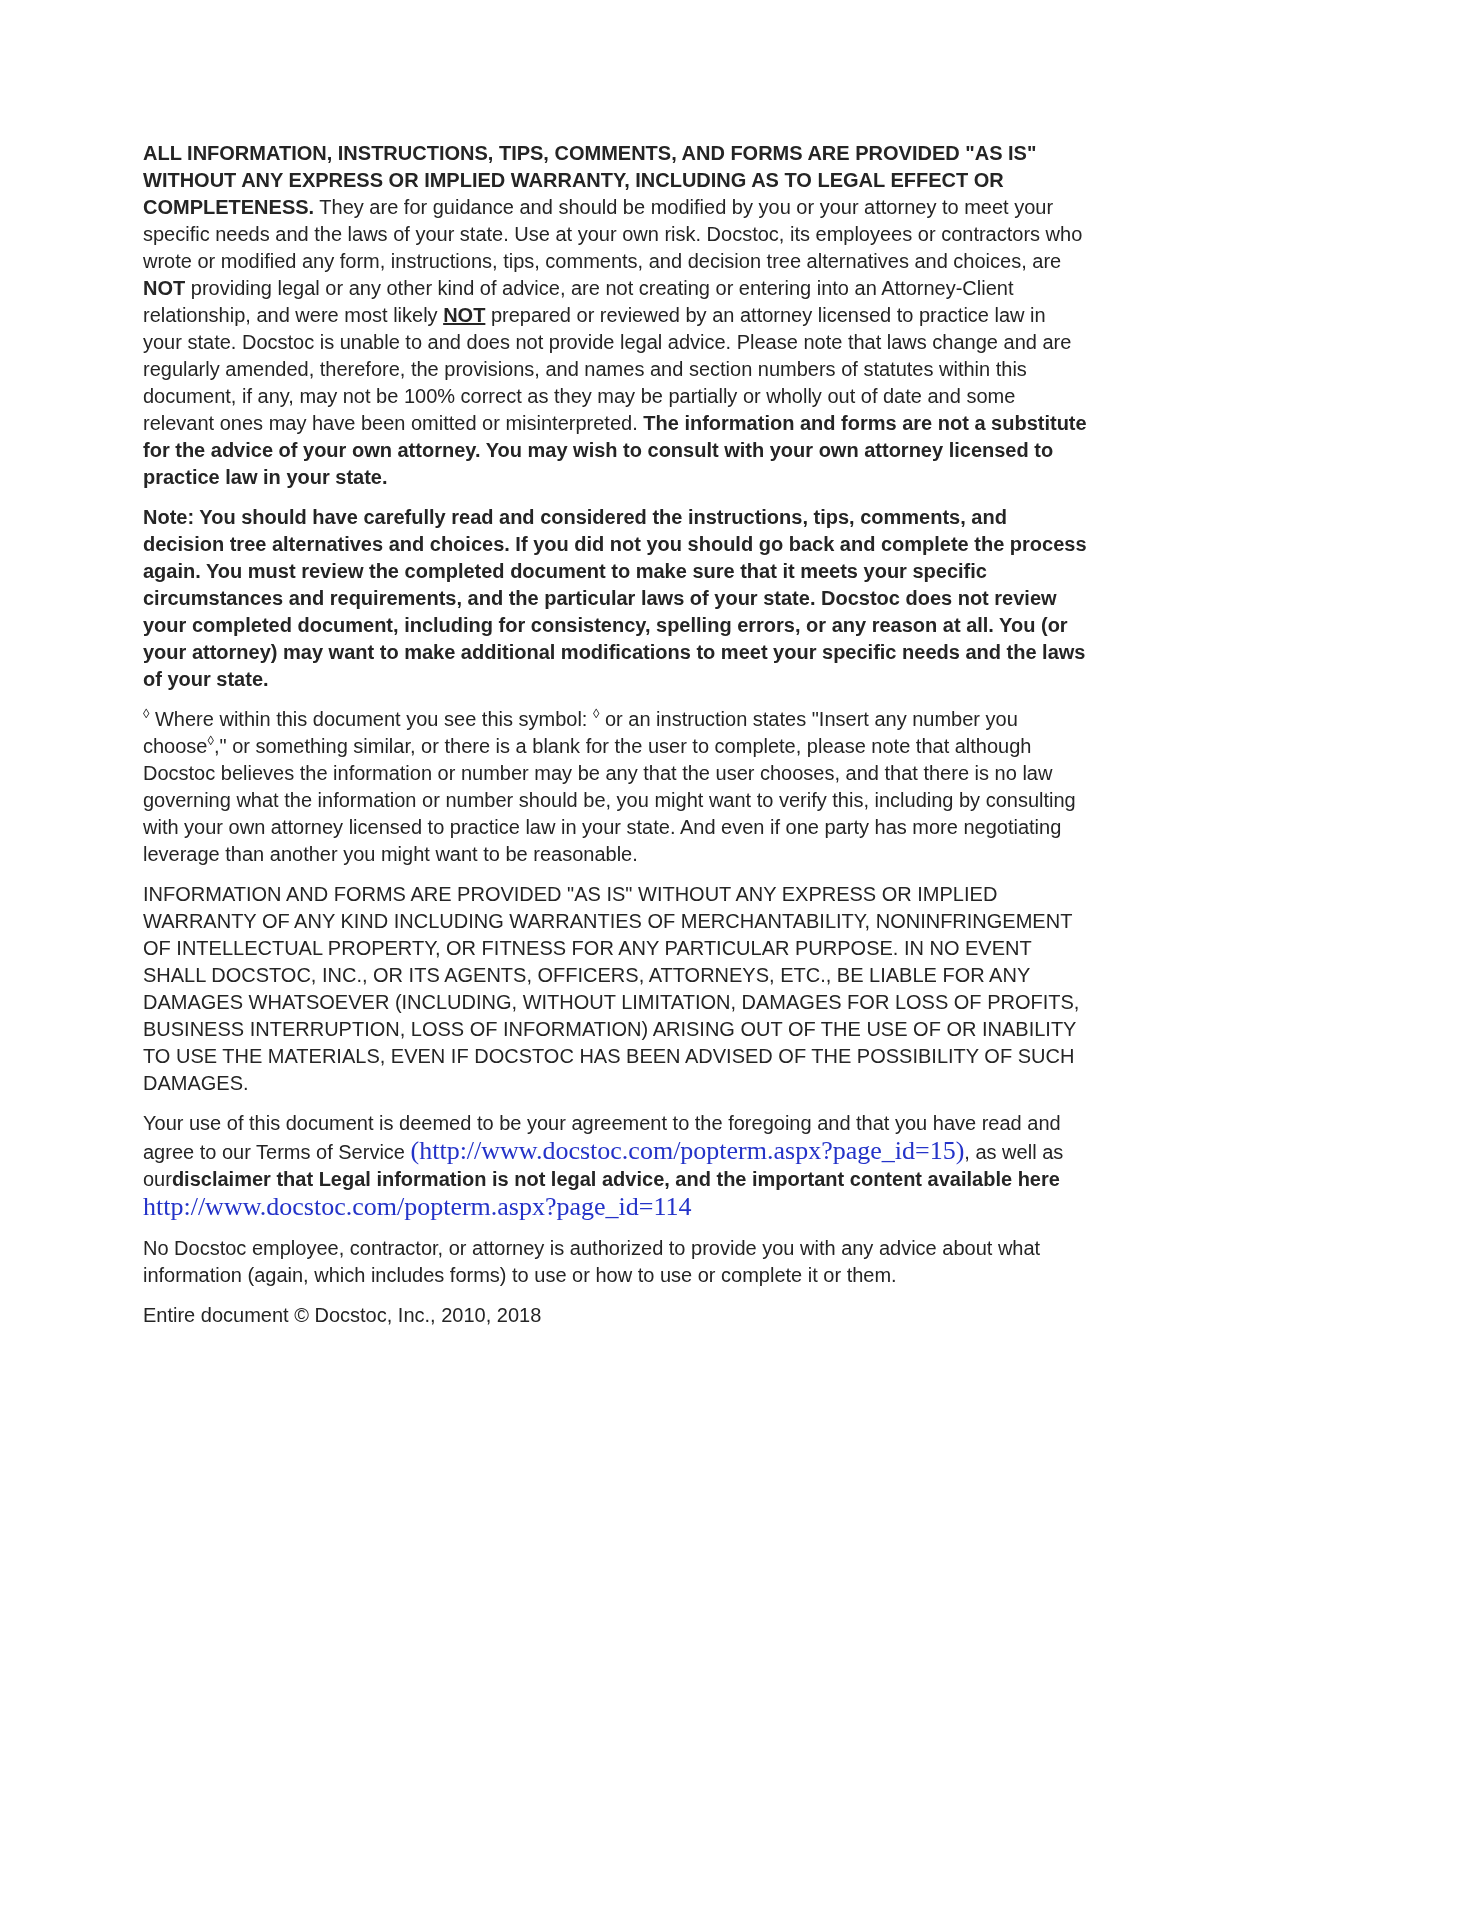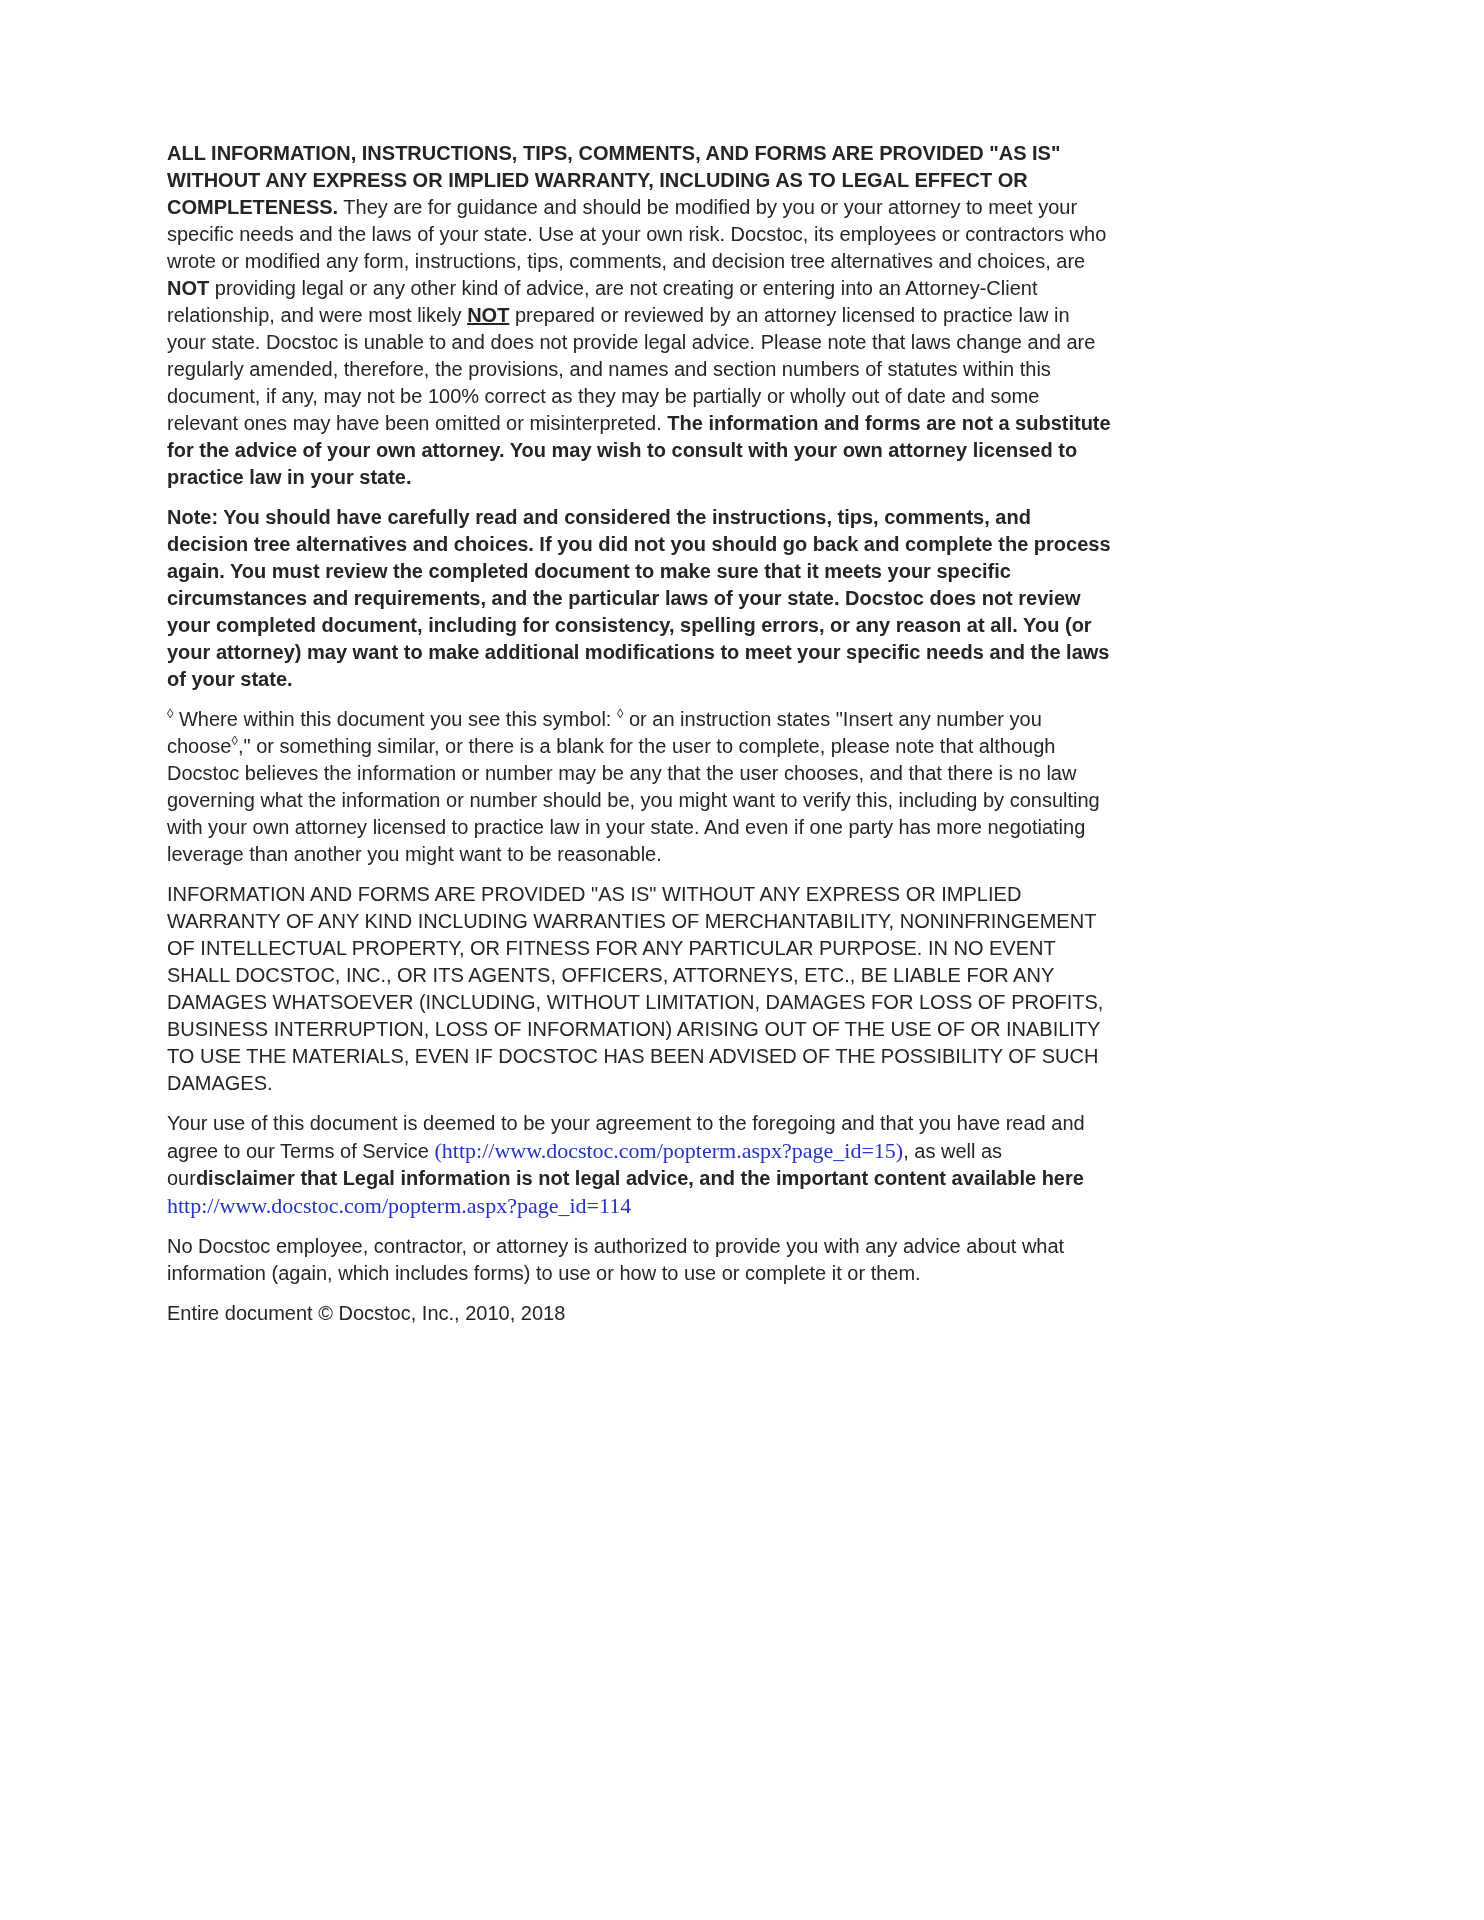--- a/index.html
+++ b/index.html
@@ -14,36 +14,35 @@
   }
   .doc {
     position: absolute;
     top: 140px;
     left: 143px;
     width: 945px;
     font-family: "Liberation Sans", sans-serif;
     font-size: 20px;
     line-height: 27px;
     color: #252525;
-    margin-left: 24px;
   }
   .para {
     margin: 0 0 13px 0;
   }
   .b  { font-weight: bold; }
   .bi { font-weight: bold; }
   .bu { font-weight: bold; text-decoration: underline; }
   .sup {
     font-size: 13px;
     vertical-align: super;
     line-height: 0;
   }
   .link {
     font-family: "Liberation Serif", serif;
-    font-size: 22px;
+    font-size: 26px;
     color: #2433c9;
     cursor: pointer;
   }
 </style>
 </head>
 <body>
 
 <div class="doc">
 
   <p class="para"><span class="b">ALL INFORMATION, INSTRUCTIONS, TIPS, COMMENTS, AND FORMS ARE PROVIDED "AS IS" WITHOUT ANY EXPRESS OR IMPLIED WARRANTY, INCLUDING AS TO LEGAL EFFECT OR COMPLETENESS.</span><span> They are for guidance and should be modified by you or your attorney to meet your specific needs and the laws of your state. Use at your own risk. Docstoc, its employees or contractors who wrote or modified any form, instructions, tips, comments, and decision tree alternatives and choices, are </span><span class="b">NOT</span><span> providing legal or any other kind of advice, are not creating or entering into an Attorney-Client relationship, and were most likely </span><span class="bu">NOT</span><span> prepared or reviewed by an attorney licensed to practice law in your state. Docstoc is unable to and does not provide legal advice. Please note that laws change and are regularly amended, therefore, the provisions, and names and section numbers of statutes within this document, if any, may not be 100% correct as they may be partially or wholly out of date and some relevant ones may have been omitted or misinterpreted. </span><span class="b">The information and forms are not a substitute for the advice of your own attorney. You may wish to consult with your own attorney licensed to practice law in your state.</span></p>

